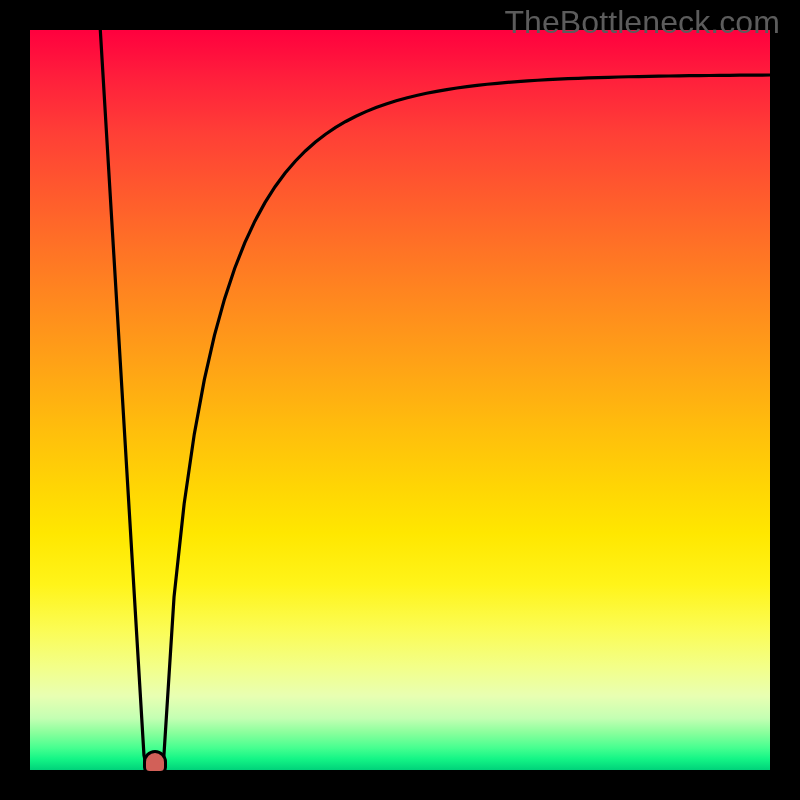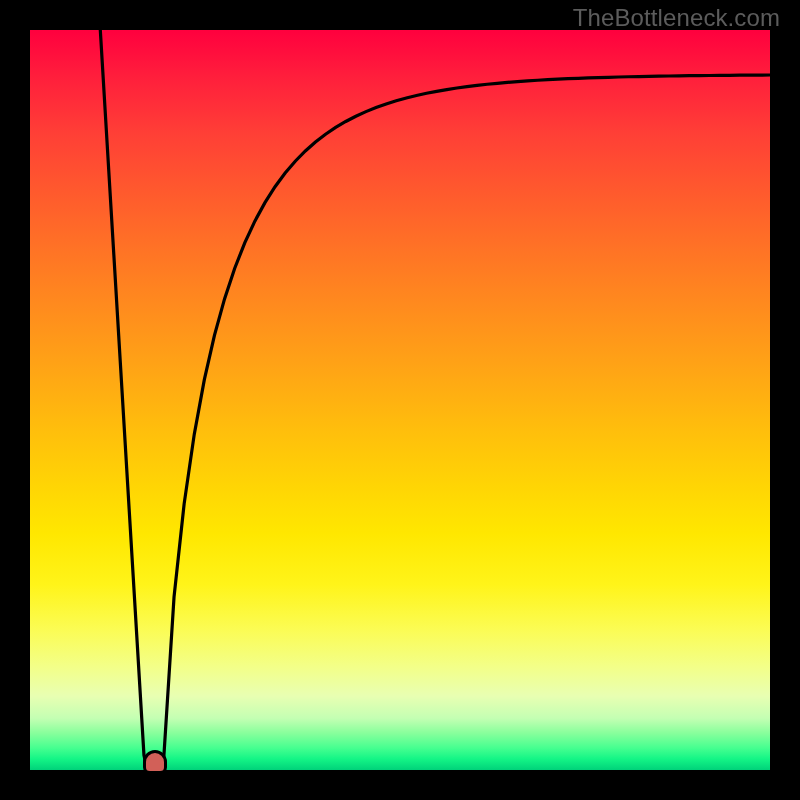--- a/index.html
+++ b/index.html
@@ -14,21 +14,21 @@
     width: 800px;
     height: 800px;
     background: #000;
     position: relative;
   }
   .watermark {
     position: absolute;
     top: 4px;
     right: 20px;
     font-family: Arial, Helvetica, sans-serif;
-    font-size: 24px;
+    font-size: 32px;
     font-weight: 500;
     color: #5c5c5c;
     letter-spacing: 0.1px;
     z-index: 10;
   }
   .plot {
     position: absolute;
     left: 30px;
     top: 30px;
     width: 740px;

